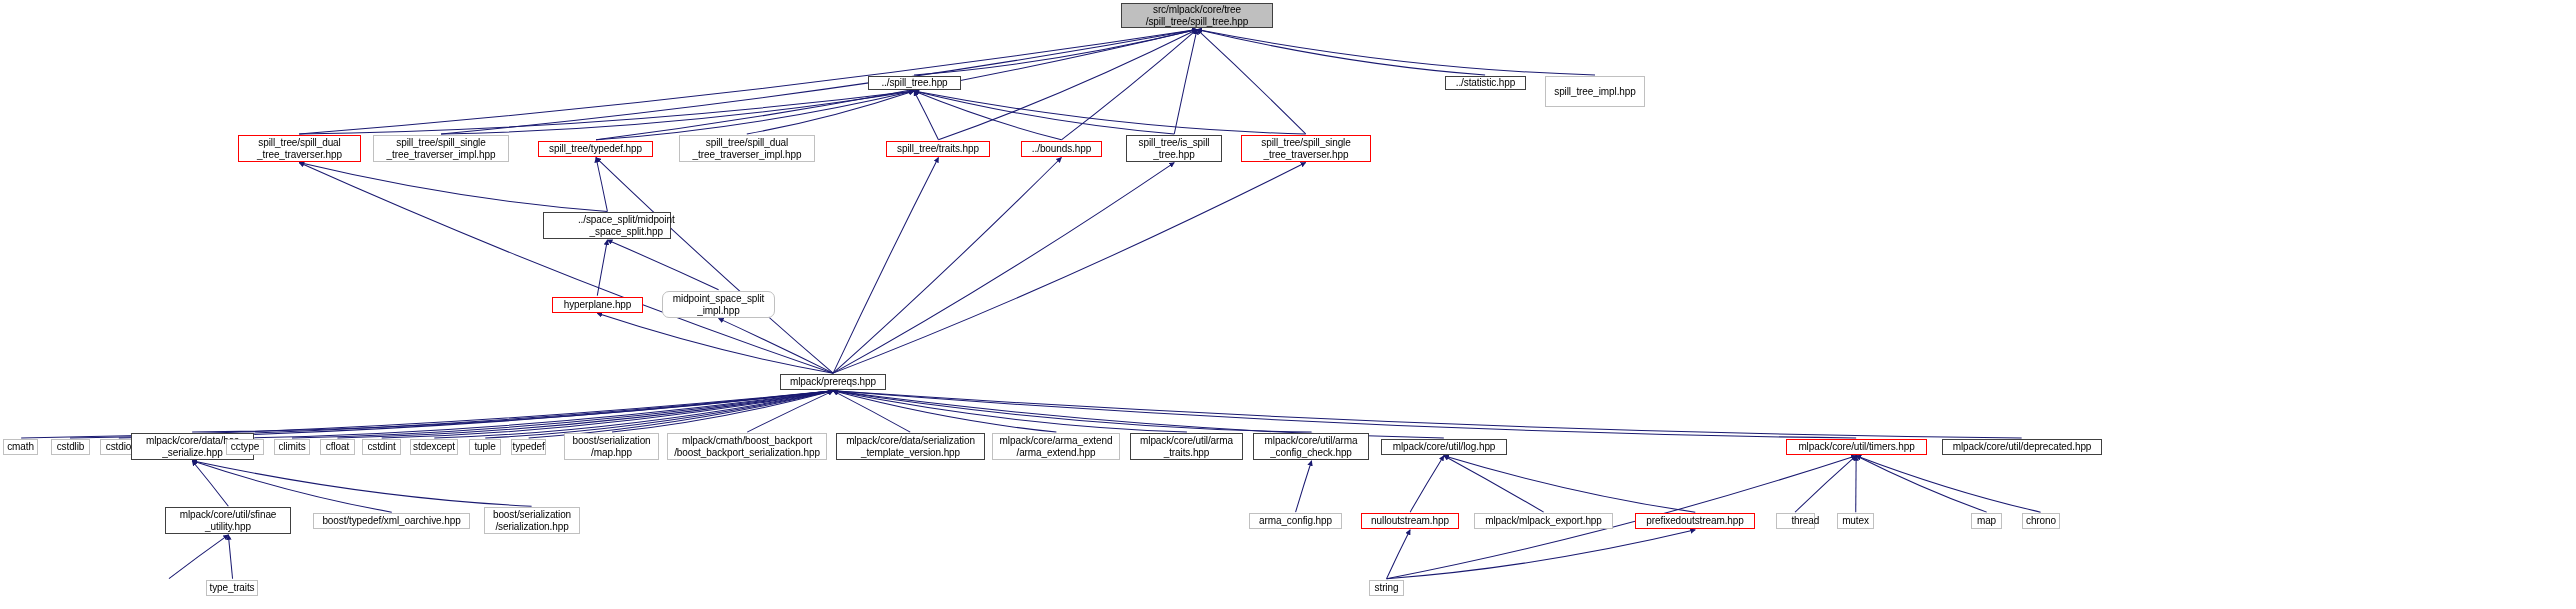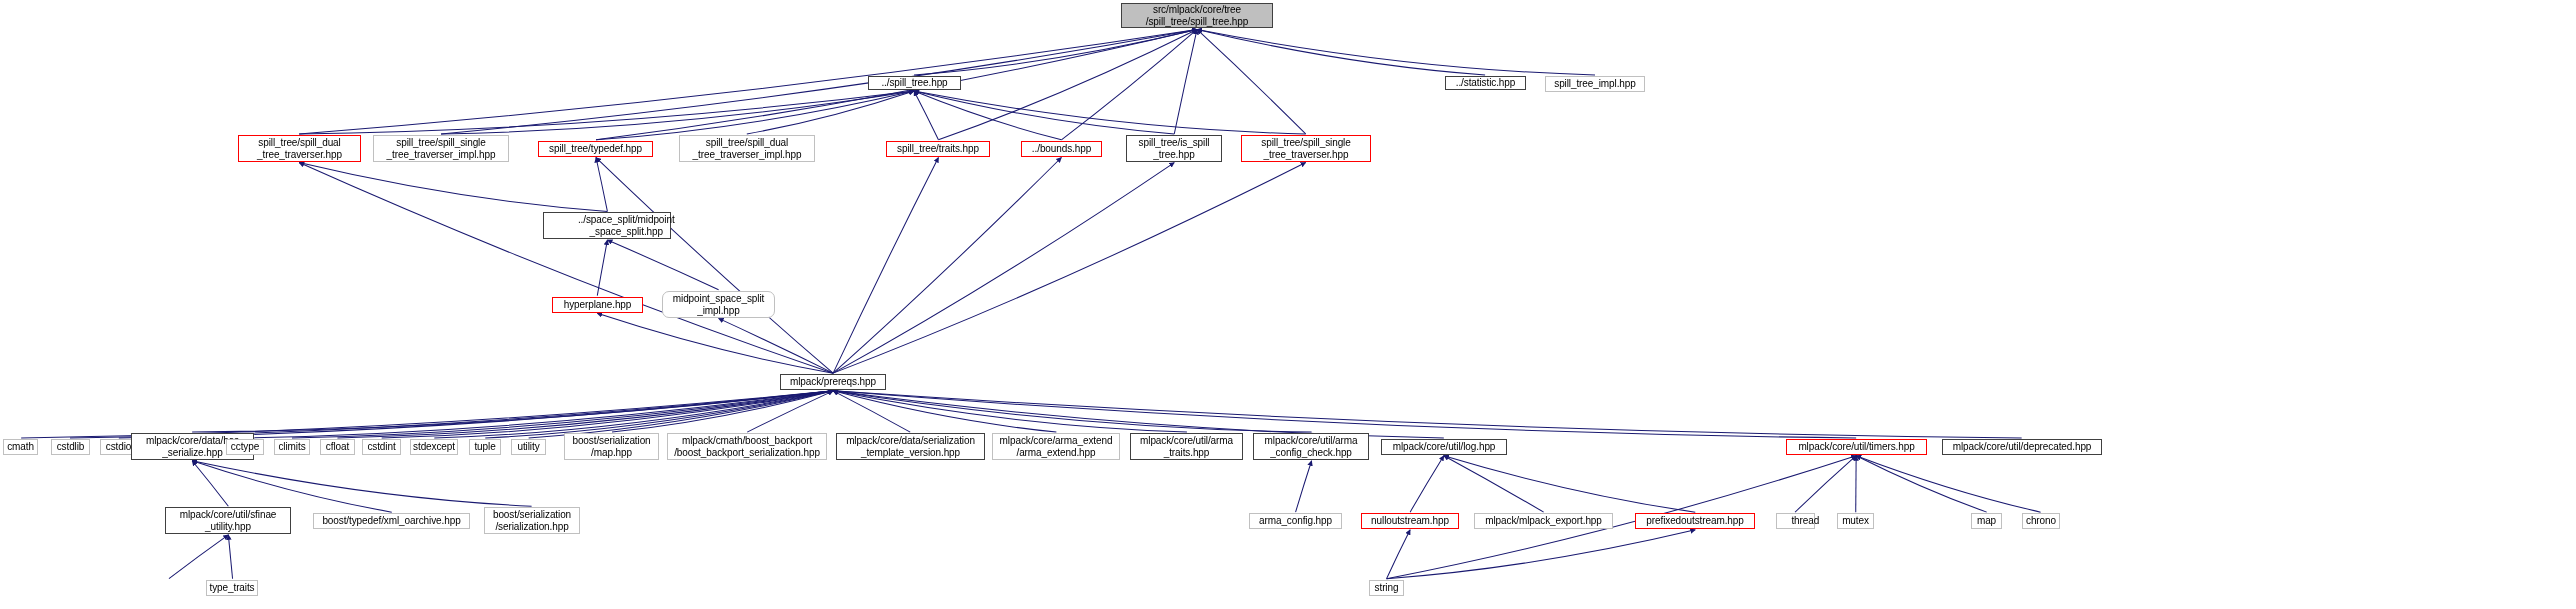--- a/index.html
+++ b/index.html
@@ -127,21 +127,21 @@
         <path d="M 1646 687 Q 1659.44 658 1674 629" fill="none" stroke="#191970" stroke-width="1.2" marker-end="url(#arrow)"></path>
         <path d="M 1646 687 Q 1821.92 674.126 2012.5 629" fill="none" stroke="#191970" stroke-width="1.2" marker-end="url(#arrow)"></path>
         <path d="M 1646 687 Q 1915.25 634.9 2203.5 541" fill="none" stroke="#191970" stroke-width="1.2" marker-end="url(#arrow)"></path>
       </g>
   </svg>
   <div id="node-layer">
       <div class="node root" style="left: 1121px; top: 3.4px; width: 152px; height: 25px;">src/mlpack/core/tree
 /spill_tree/spill_tree.hpp</div>
       <div class="node black" style="left: 868px; top: 76px; width: 93px; height: 14.3px;">../spill_tree.hpp</div>
       <div class="node black" style="left: 1445px; top: 76px; width: 81px; height: 14.3px;">../statistic.hpp</div>
-      <div class="node default" style="left: 1545px; top: 76px; width: 100px; height: 16px;">spill_tree_impl.hpp</div>
+      <div class="node default" style="left: 1545px; top: 76px; width: 100px; height: 31px;">spill_tree_impl.hpp</div>
       <div class="node red" style="left: 238px; top: 135px; width: 123px; height: 27px;">spill_tree/spill_dual
 _tree_traverser.hpp</div>
       <div class="node default" style="left: 373px; top: 135px; width: 136px; height: 27px;">spill_tree/spill_single
 _tree_traverser_impl.hpp</div>
       <div class="node red" style="left: 538px; top: 141px; width: 115px; height: 16px;">spill_tree/typedef.hpp</div>
       <div class="node default" style="left: 679px; top: 135px; width: 136px; height: 27px;">spill_tree/spill_dual
 _tree_traverser_impl.hpp</div>
       <div class="node red" style="left: 886px; top: 141px; width: 104px; height: 16px;">spill_tree/traits.hpp</div>
       <div class="node red" style="left: 1021px; top: 141px; width: 81px; height: 16px;">../bounds.hpp</div>
       <div class="node black" style="left: 1126px; top: 135px; width: 96px; height: 27px;">spill_tree/is_spill
@@ -158,21 +158,21 @@
       <div class="node default" style="left: 51px; top: 439px; width: 39px; height: 16px;">cstdlib</div>
       <div class="node default" style="left: 100px; top: 439px; width: 37px; height: 16px;">cstdio</div>
       <div class="node black" style="left: 131px; top: 433px; width: 123px; height: 27px;">mlpack/core/data/has
 _serialize.hpp</div>
       <div class="node default" style="left: 226px; top: 439px; width: 38px; height: 16px;">cctype</div>
       <div class="node default" style="left: 274px; top: 439px; width: 36px; height: 16px;">climits</div>
       <div class="node default" style="left: 320px; top: 439px; width: 35px; height: 16px;">cfloat</div>
       <div class="node default" style="left: 362px; top: 439px; width: 39px; height: 16px;">cstdint</div>
       <div class="node default" style="left: 410px; top: 439px; width: 48px; height: 16px;">stdexcept</div>
       <div class="node default" style="left: 469px; top: 439px; width: 32px; height: 16px;">tuple</div>
-      <div class="node default" style="left: 511px; top: 439px; width: 35px; height: 16px;">utility</div>
+      <div class="node default" style="left: 511px; top: 439px; width: 35px; height: 16px;">typedef</div>
       <div class="node default" style="left: 564px; top: 433px; width: 95px; height: 27px;">boost/serialization
 /map.hpp</div>
       <div class="node default" style="left: 667px; top: 433px; width: 160px; height: 27px;">mlpack/cmath/boost_backport
 /boost_backport_serialization.hpp</div>
       <div class="node black" style="left: 836px; top: 433px; width: 149px; height: 27px;">mlpack/core/data/serialization
 _template_version.hpp</div>
       <div class="node default" style="left: 992px; top: 433px; width: 128px; height: 27px;">mlpack/core/arma_extend
 /arma_extend.hpp</div>
       <div class="node black" style="left: 1130px; top: 433px; width: 113px; height: 27px;">mlpack/core/util/arma
 _traits.hpp</div>

